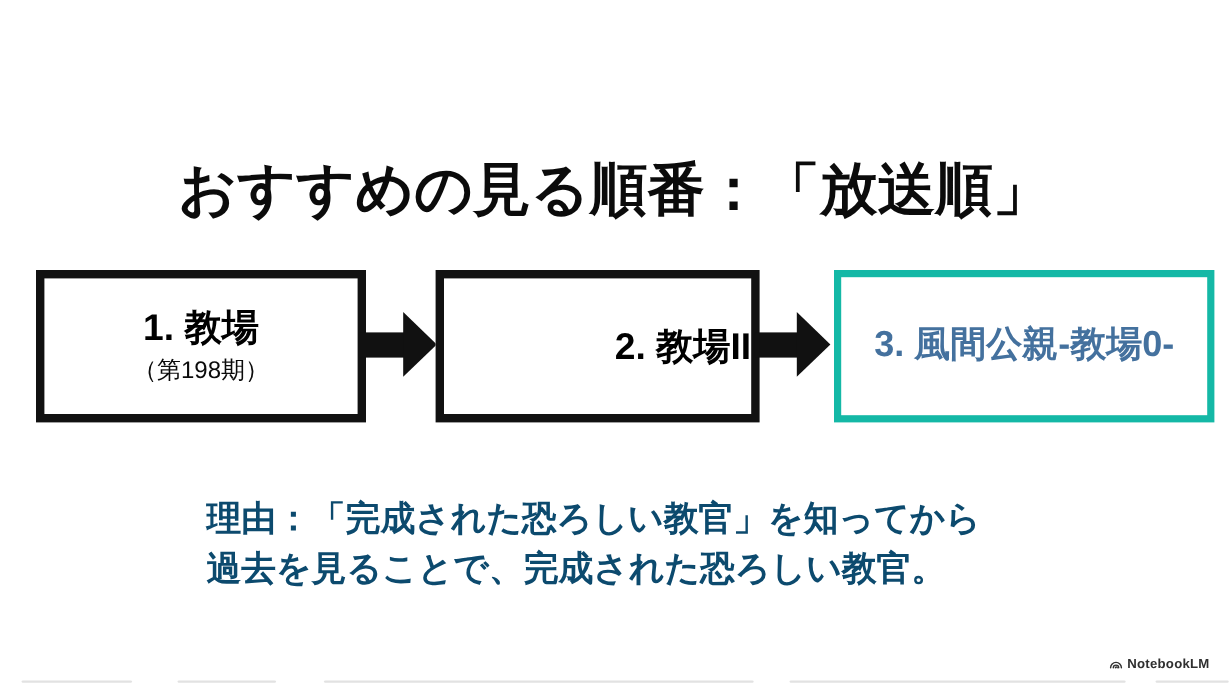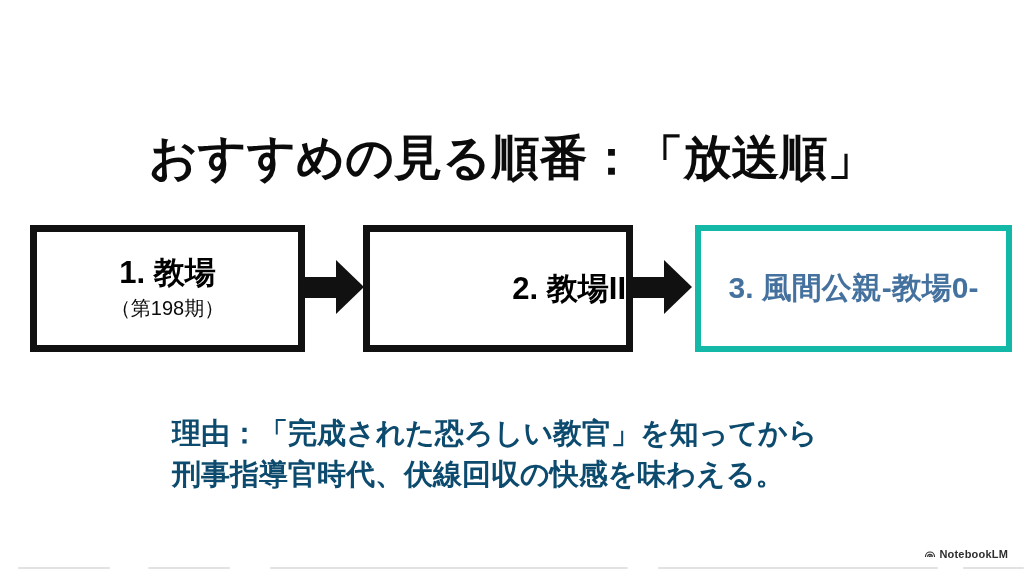--- a/index.html
+++ b/index.html
@@ -130,21 +130,21 @@
     <div class="shaft"></div>
     <div class="head"></div>
   </div>
 
   <div class="step-box box-3">
     <div class="step-title">3. 風間公親-教場0-</div>
   </div>
 
   <div class="reason">
     <div>理由：「完成された恐ろしい教官」を知ってから</div>
-    <div>刑事指導官時代、伏線回収の快感を味わえる。</div>
+    <div>過去を見ることで、完成された恐ろしい教官。</div>
   </div>
 
   <div class="watermark">
     <span>
       <svg width="12" height="12" viewBox="0 0 24 24" fill="none" stroke="#2f2f2f" stroke-width="2.4" stroke-linecap="round">
         <path d="M3 17 A 9 9 0 0 1 21 17"></path>
         <path d="M7.5 17 A 4.5 4.5 0 0 1 16.5 17"></path>
         <path d="M11 17 A 1.5 1.5 0 0 1 14 17"></path>
       </svg>
     </span>

